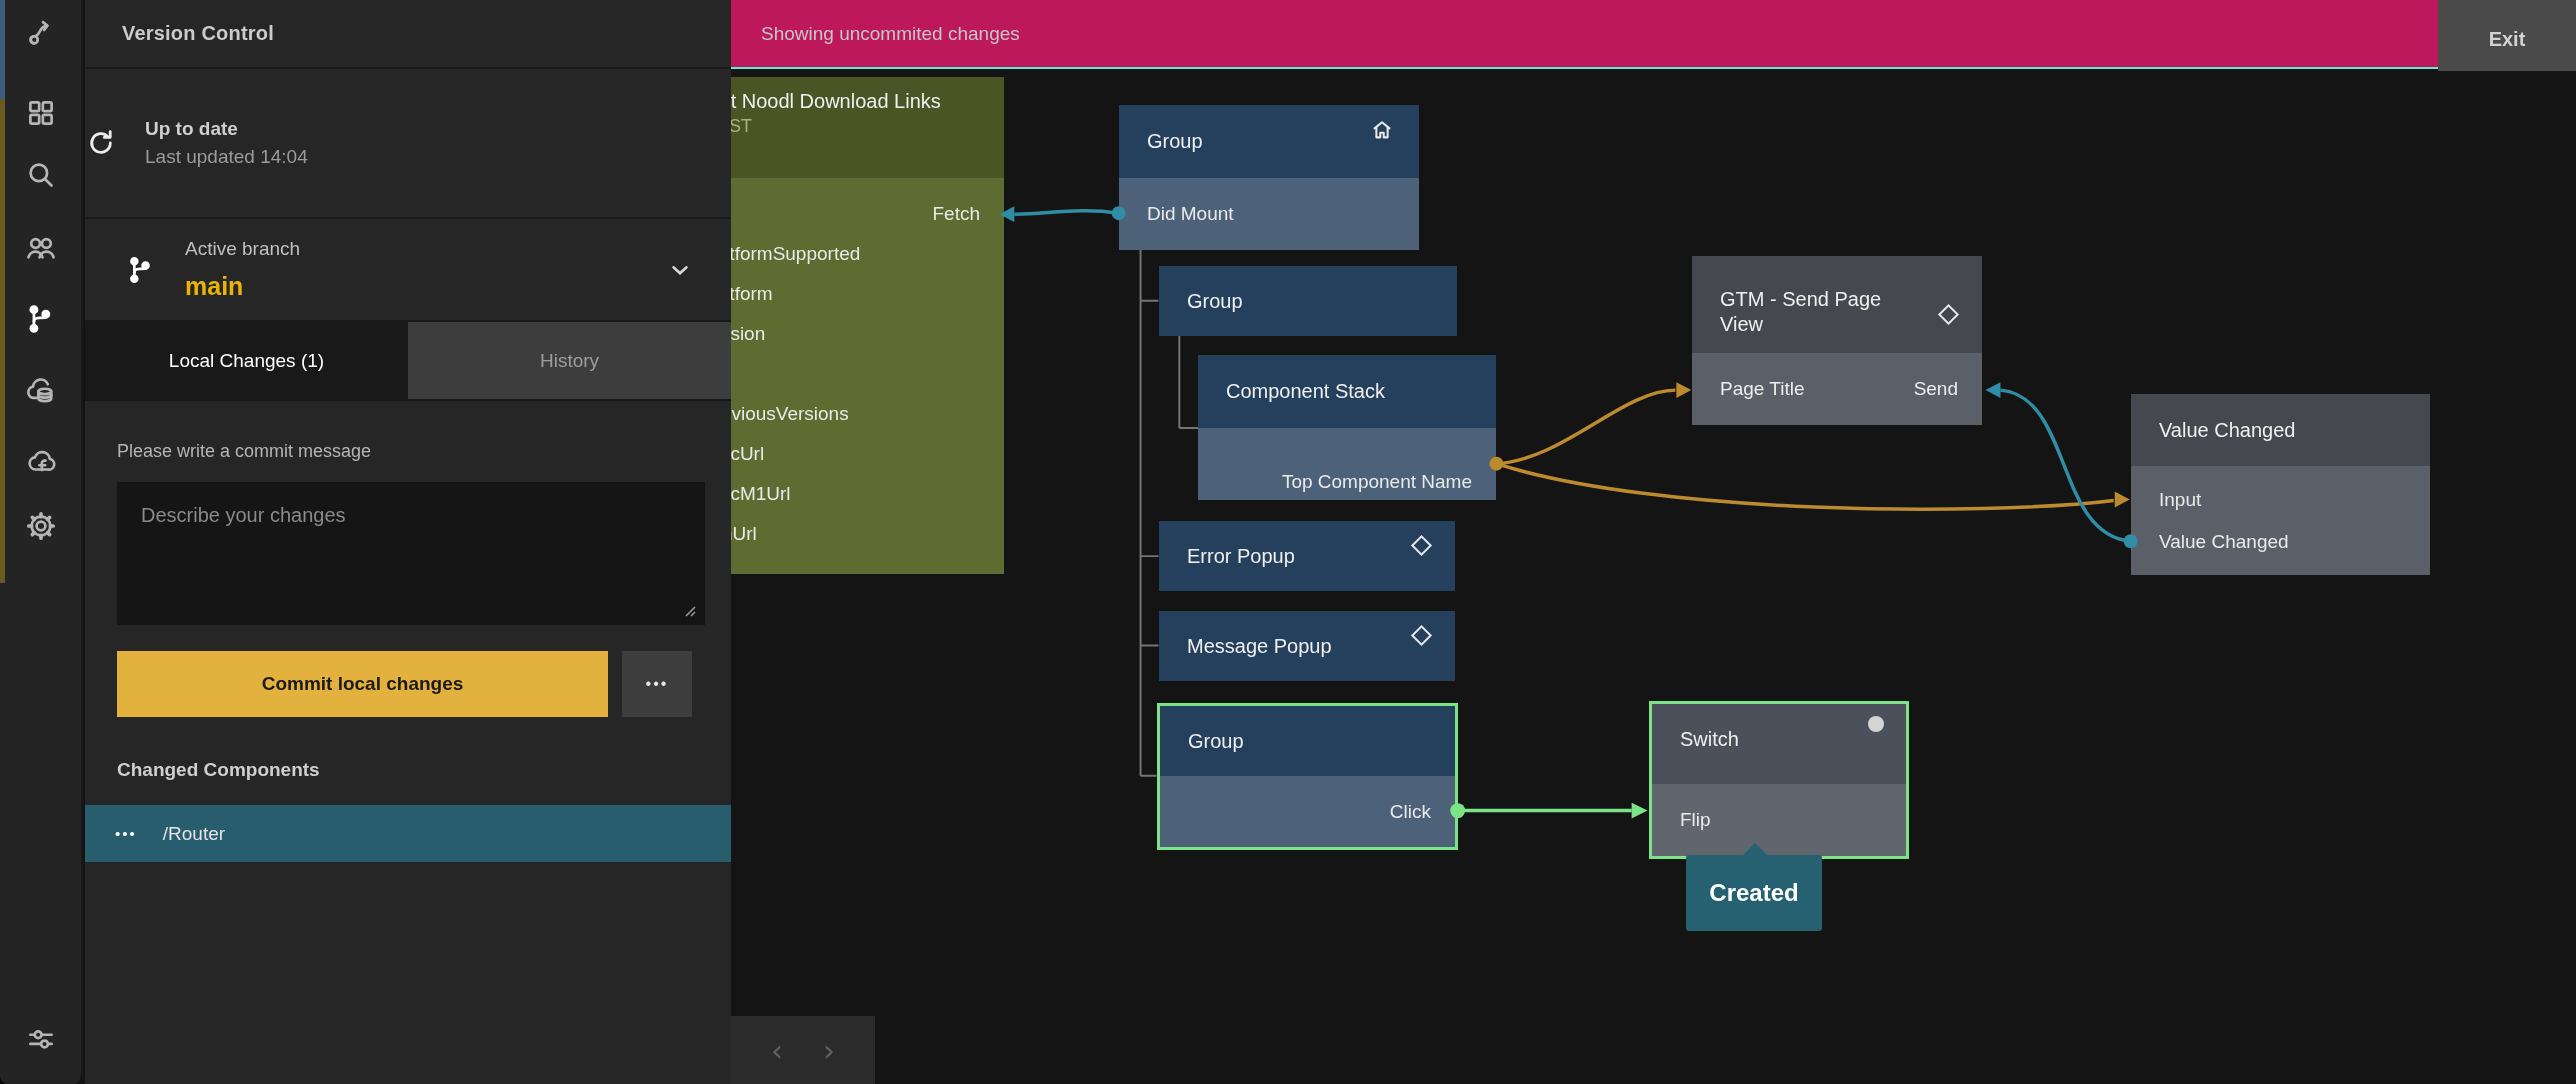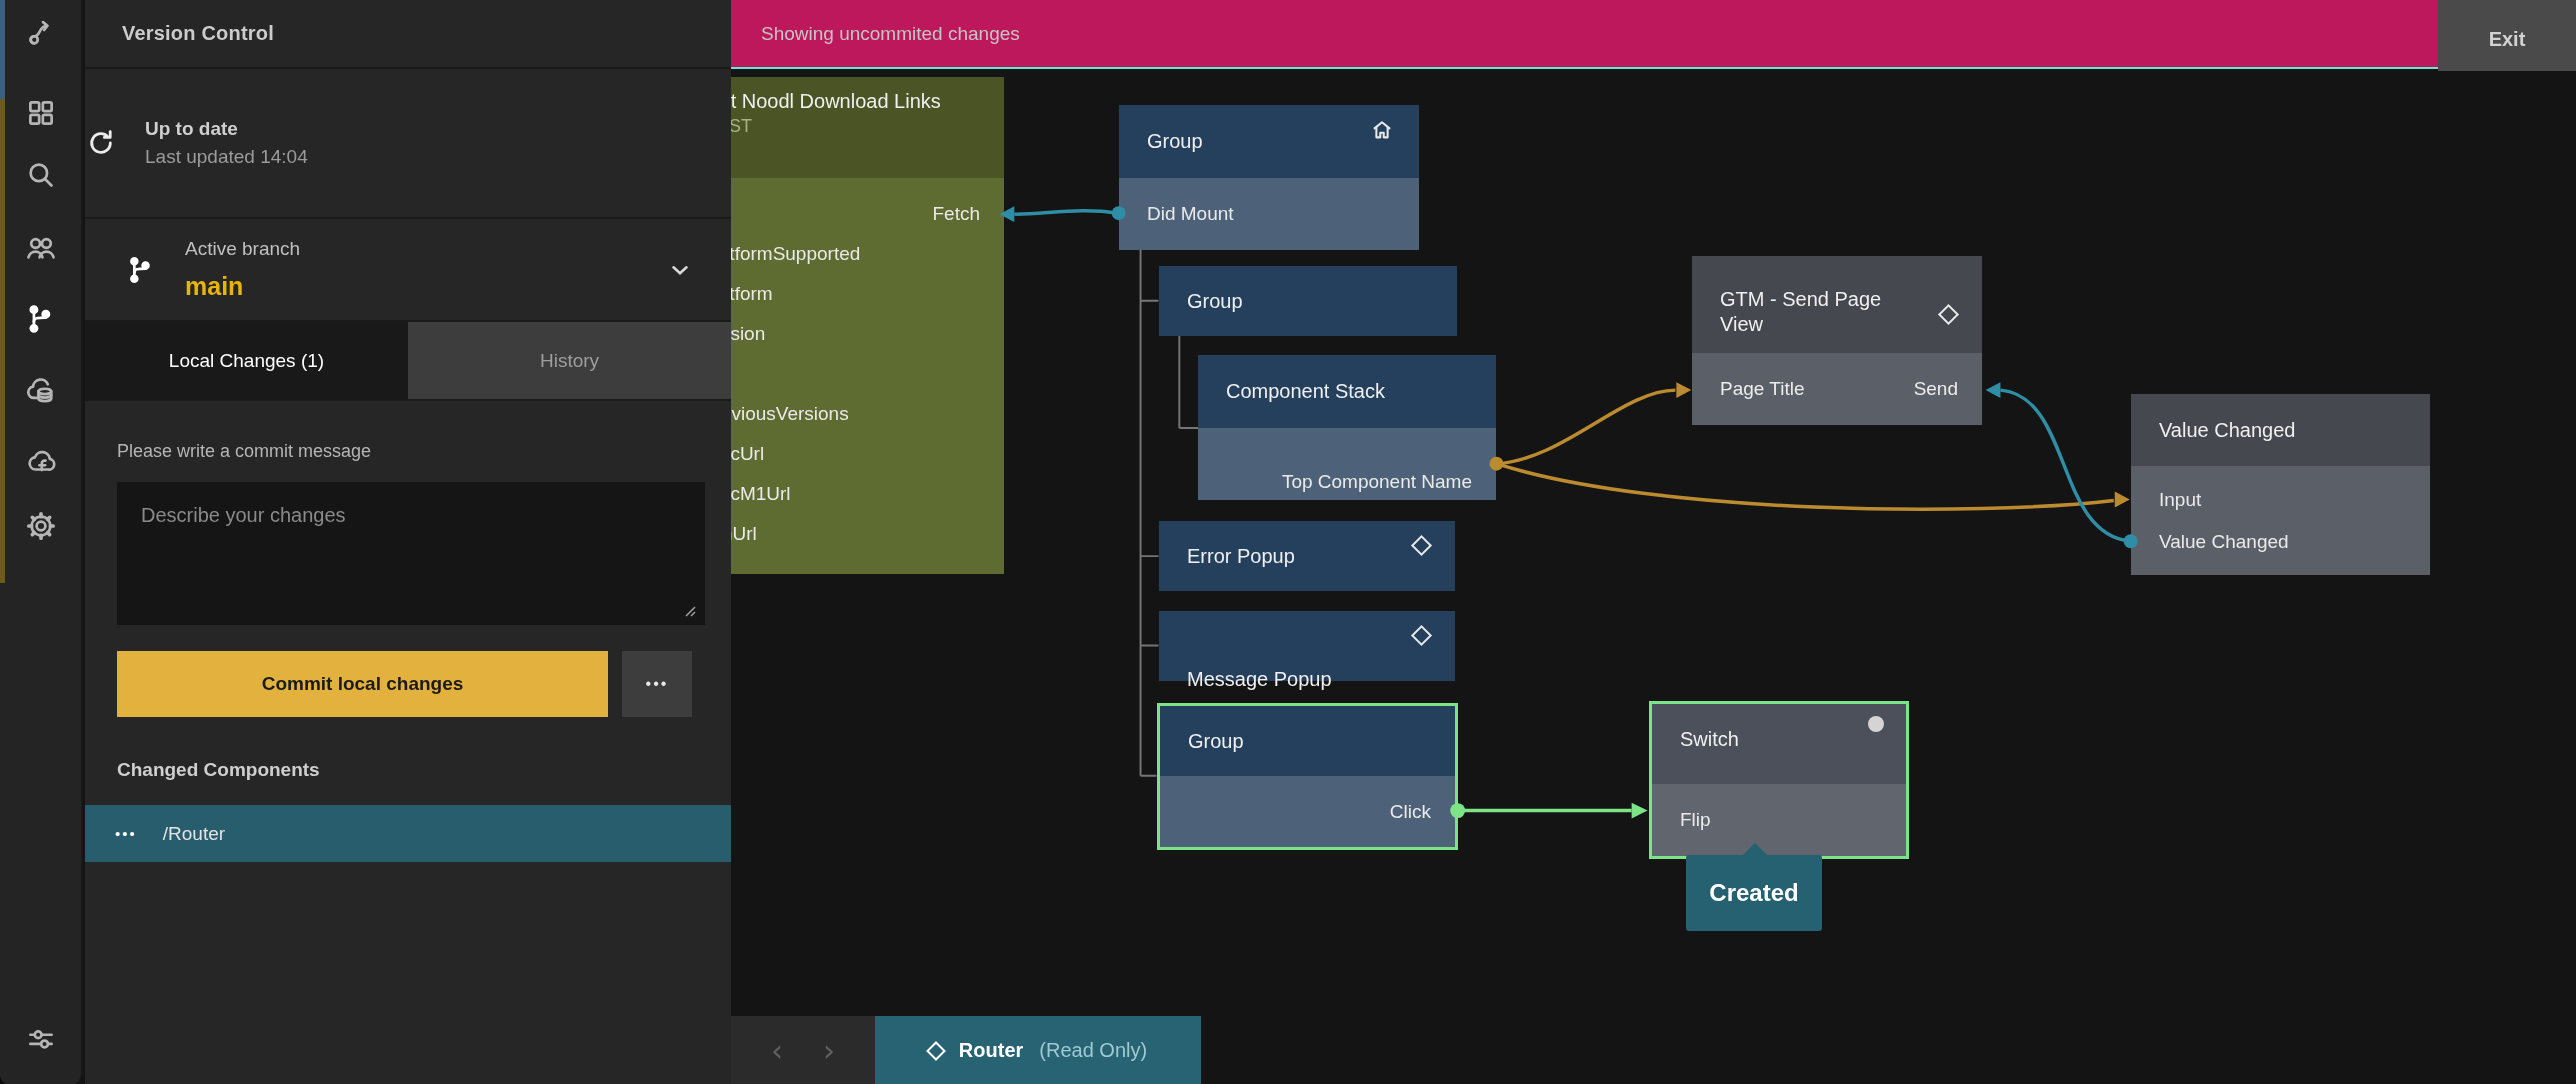--- a/index.html
+++ b/index.html
@@ -317,21 +317,21 @@
 
     <div class="node n-blue" style="left:428px;top:450px;width:296px;">
       <div class="hdr" style="height:70px;">
         <span class="ttl" style="line-height:70px;">Error Popup</span>
         <span class="diamond"></span>
       </div>
     </div>
 
     <div class="node n-blue" style="left:428px;top:540px;width:296px;">
       <div class="hdr" style="height:70px;">
-        <span class="ttl" style="line-height:70px;margin-top:33px;">Message Popup</span>
+        <span class="ttl" style="line-height:70px;">Message Popup</span>
         <span class="diamond"></span>
       </div>
     </div>
 
     <div class="node n-blue selected" style="left:426px;top:632px;width:301px;">
       <div class="hdr" style="height:70px;">
         <span class="ttl" style="line-height:70px;">Group</span>
       </div>
       <div class="bd" style="height:71px;display:flex;align-items:center;justify-content:flex-end;">
         <span class="port r" style="height:auto;">Click</span>
@@ -371,21 +371,16 @@
 
       <path d="M731 744 L906 744" stroke="#7ce387" stroke-width="3.5" fill="none"></path>
       <polygon points="922,744 906,736 906,752" fill="#7ce387"></polygon>
       <circle cx="731" cy="744" r="7.5" fill="#7ce387"></circle>
     </svg>
 
     <div class="nav-strip">
       <span class="nv">‹</span>
       <span class="nv">›</span>
     </div>
-    <div class="router-tab">
-      <span class="dmd"></span>
-      <span class="lbl">Router</span>
-      <span class="ro">(Read Only)</span>
-    </div>
   </div>
 
 </div>
 
 
 </body></html>

